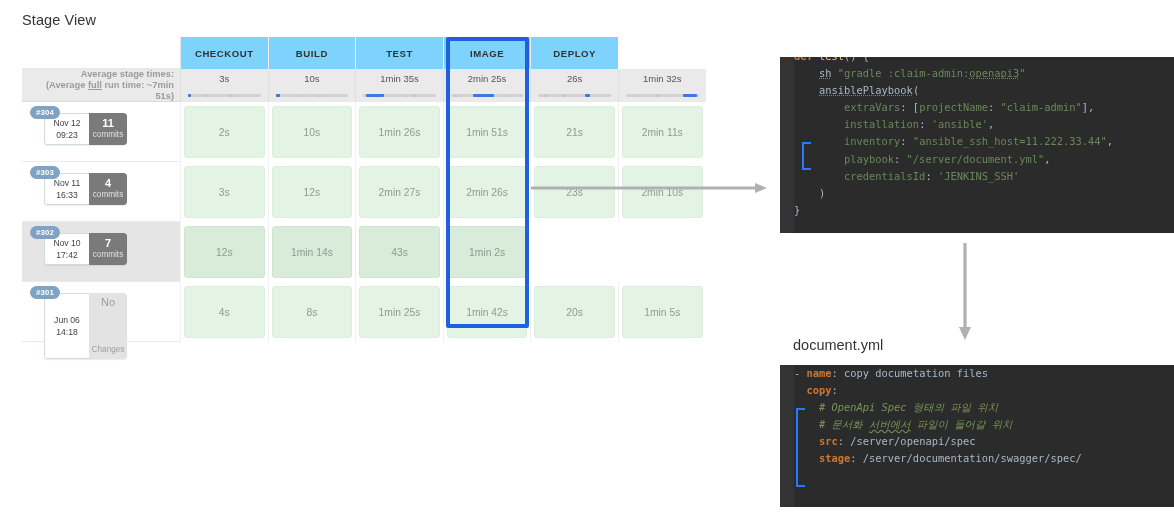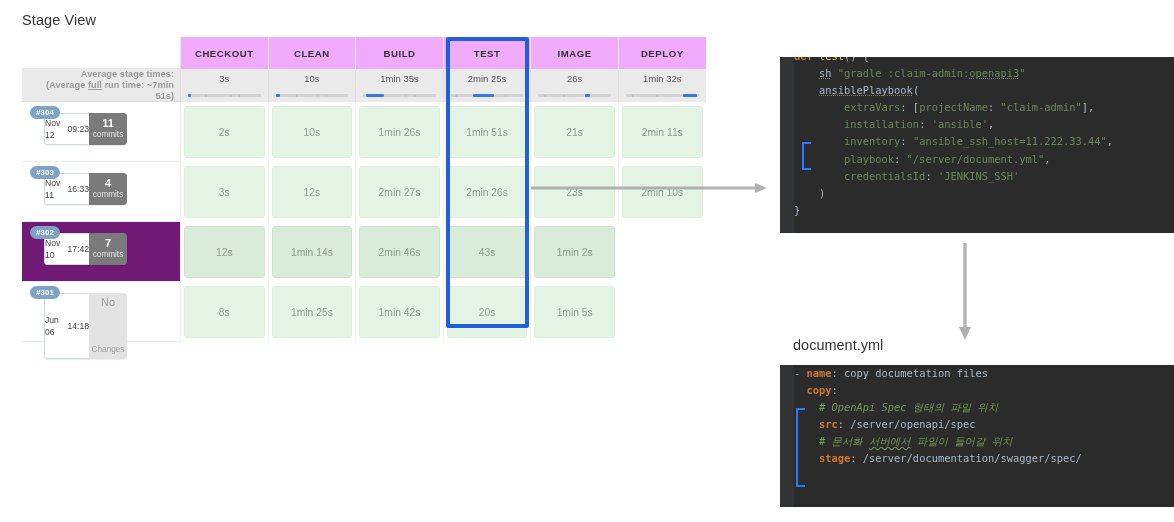--- a/index.html
+++ b/index.html
@@ -26,21 +26,21 @@
 
   .left-col { width: 158px; flex: 0 0 158px; }
   .stage-col { width: 87.6px; flex: 0 0 87.6px; }
 
   
   .hdr-band { height: 32px; background: #ffffff; border-bottom: 1px solid #e6e6e6; }
   .hdr-cell {
     height: 32px; display: flex; align-items: center; justify-content: center;
     font-size: 9.6px; font-weight: bold; color: #333333; letter-spacing: .55px;
     border-left: 1px solid #efefef;
-    background: #f0abfc;
+    background: #7dd3fc;
   }
   .hdr-cell.first { border-left: 1px solid #e6e6e6; }
   .left-col.hdr { background: transparent; }
 
   
   .avg-band { height: 33px; background: #eaeaea; border-bottom: 1px solid #dcdcdc; }
   .avg-cell {
     height: 33px; position: relative;
     display: flex; align-items: flex-start; justify-content: center;
     padding-top: 4px;
@@ -68,21 +68,21 @@
   .avg-label .u { text-decoration: underline; }
 
   
   .drow { height: 60px; }
   .drow.alt .left-box, .drow.alt .cell { background-blend-mode: normal; }
   .left-box {
     height: 60px; position: relative;
     border-bottom: 1px solid #ececec;
     background: #ffffff;
   }
-  .drow.alt .left-box { background: #701a75; }
+  .drow.alt .left-box { background: #e5e5e5; }
 
   .cell {
     height: 60px; display: flex; align-items: center; justify-content: center;
     font-size: 10.3px; color: #8e9b91;
     border-left: 1px solid #f1f1f1;
     background: #ffffff;
     padding: 4px 3px;
   }
   .cell > .chip {
     width: 100%; height: 52px; border-radius: 3px;
@@ -100,21 +100,21 @@
     letter-spacing: .2px; z-index: 3;
   }
   .badge-box {
     position: absolute; left: 22px; top: 11px;
     display: flex; border-radius: 3px; overflow: hidden;
     box-shadow: 0 1px 1px rgba(0,0,0,.08);
   }
   .bb-left {
     width: 45px; background: #ffffff; border: 1px solid #cfe0d3;
     border-right: none; border-radius: 3px 0 0 3px;
-    display: flex; align-items: center; justify-content: center;
+    display: flex; flex-direction: column; align-items: center; justify-content: center;
     padding: 3px 0;
   }
   .bb-left .d1 { font-size: 8.6px; color: #444444; line-height: 12px; }
   .bb-left .d2 { font-size: 8.6px; color: #444444; line-height: 12px; }
   .bb-right {
     width: 38px; background: #7a7a7a; color: #ffffff;
     display: flex; flex-direction: column; align-items: center; justify-content: center;
     padding: 3px 0; border-radius: 0 3px 3px 0;
   }
   .bb-right .c1 { font-size: 11px; font-weight: bold; line-height: 12px; }
@@ -185,23 +185,20 @@
   <div class="page-title">Stage View</div>
 
   <div class="stage-table">
 
     <div class="st-row">
       <div class="left-col hdr hdr-band"></div>
       <div class="stage-col hdr-band">
         <div class="hdr-cell first">CHECKOUT</div>
       </div>
       <div class="stage-col hdr-band">
-        <div class="hdr-cell">CLEAN</div>
-      </div>
-      <div class="stage-col hdr-band">
         <div class="hdr-cell">BUILD</div>
       </div>
       <div class="stage-col hdr-band">
         <div class="hdr-cell">TEST</div>
       </div>
       <div class="stage-col hdr-band">
         <div class="hdr-cell">IMAGE</div>
       </div>
       <div class="stage-col hdr-band">
         <div class="hdr-cell">DEPLOY</div>
@@ -392,25 +389,20 @@
             <span class="chip">12s</span>
           </div>
         </div>
       <div class="stage-col">
           <div class="cell">
             <span class="chip">1min 14s</span>
           </div>
         </div>
       <div class="stage-col">
           <div class="cell">
-            <span class="chip">2min 46s</span>
-          </div>
-        </div>
-      <div class="stage-col">
-          <div class="cell">
             <span class="chip">43s</span>
           </div>
         </div>
       <div class="stage-col">
           <div class="cell">
             <span class="chip">1min 2s</span>
           </div>
         </div>
     </div>
 
@@ -421,20 +413,25 @@
           <span class="bb-left">
             <span class="d1">Jun 06</span>
             <span class="d2">14:18</span>
           </span>
           <span class="bb-right nochange">
             <span class="c1">No</span>
             <span class="c2">Changes</span>
           </span>
         </span>
       </div>
+      <div class="stage-col">
+          <div class="cell">
+            <span class="chip">4s</span>
+          </div>
+        </div>
       <div class="stage-col">
           <div class="cell">
             <span class="chip">8s</span>
           </div>
         </div>
       <div class="stage-col">
           <div class="cell">
             <span class="chip">1min 25s</span>
           </div>
         </div>
@@ -486,20 +483,20 @@
   </div>
 
   <div class="doc-label">document.yml</div>
 
   <div class="code code2">
     <div class="gutter"></div>
     <div class="lines" style="">
       <div class="ln"><span class="tk-plain">- </span><span class="tk-yml-key">name</span><span class="tk-plain">: </span><span class="tk-yml-val">copy documetation files</span></div>
       <div class="ln">  <span class="tk-yml-key">copy</span><span class="tk-plain">:</span></div>
       <div class="ln">    <span class="tk-yml-cmt"># OpenApi Spec 형태의 파일 위치</span></div>
+      <div class="ln">    <span class="tk-yml-cmt"># 문서화 </span><span class="tk-yml-cmt squig2">서버에서</span><span class="tk-yml-cmt"> 파일이 들어갈 위치</span></div>
       <div class="ln">    <span class="tk-yml-key">src</span><span class="tk-plain">: </span><span class="tk-yml-val">/server/openapi/spec</span></div>
-      <div class="ln">    <span class="tk-yml-cmt"># 문서화 </span><span class="tk-yml-cmt squig2">서버에서</span><span class="tk-yml-cmt"> 파일이 들어갈 위치</span></div>
       <div class="ln">    <span class="tk-yml-key">stage</span><span class="tk-plain">: </span><span class="tk-yml-val">/server/documentation/swagger/spec/</span></div>
     </div>
     <div class="brace-mark" style="left:16px; top:43px; height:79px; border-bottom:2.5px solid #2979ff;"></div>
   </div>
 
 </div>
 
 </body></html>

